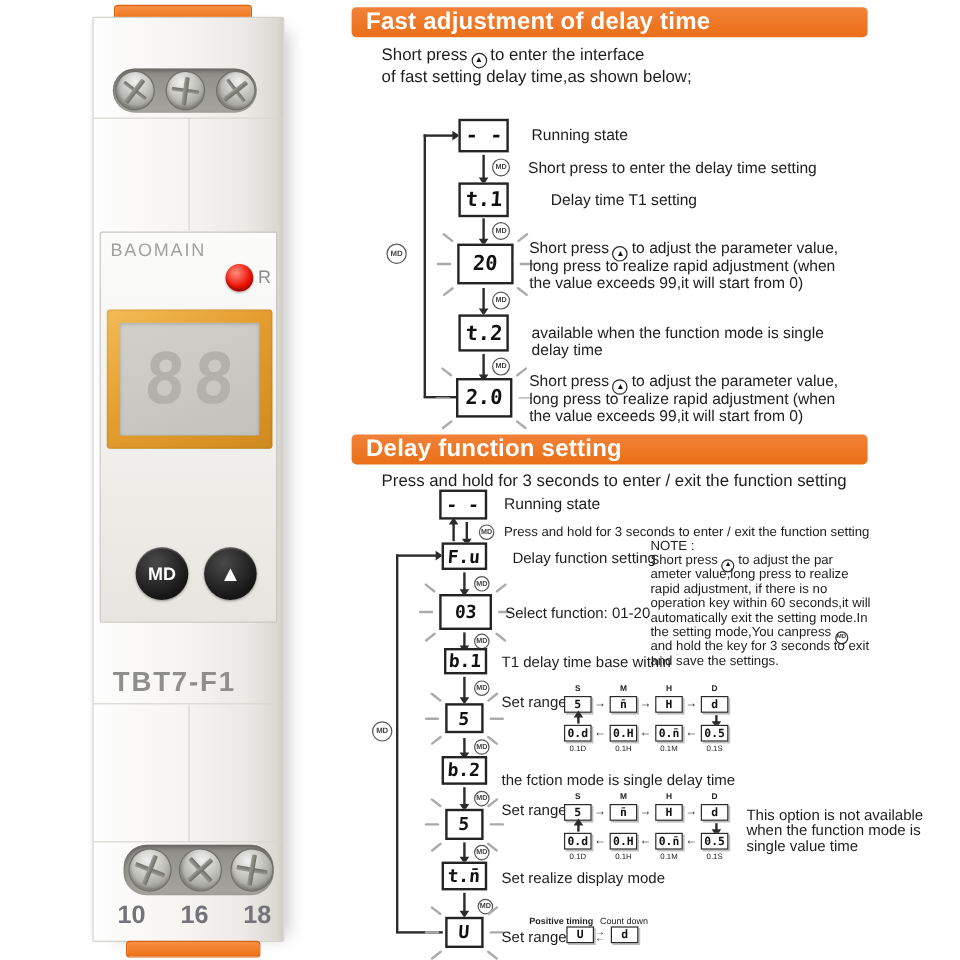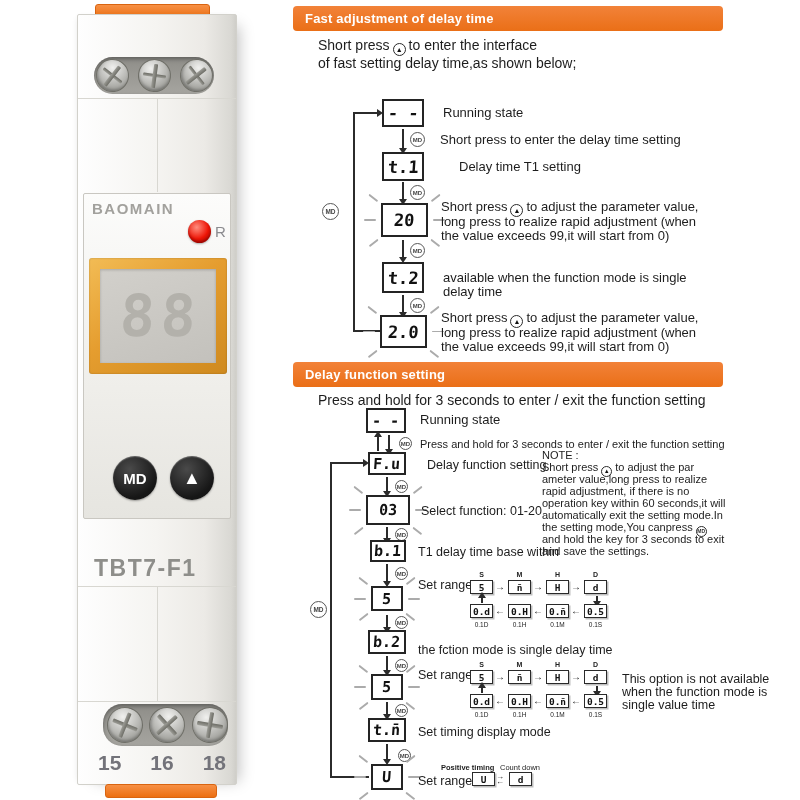--- a/index.html
+++ b/index.html
@@ -8,21 +8,21 @@
 
   
   .txt{position:absolute;white-space:nowrap;color:#1d1d1d}
   .t14{font-size:14px;line-height:17px}
   .t13{font-size:13px;line-height:14.5px}
   .t125{font-size:12.5px;line-height:13.5px}
   .t11{font-size:11px;line-height:12px}
 
   .banner{position:absolute;left:293px;width:430px;height:25px;box-sizing:border-box;
           background:linear-gradient(180deg,#f28239,#ea6f17);border-radius:4px;
-          color:#fff;font-weight:bold;font-size:13px;line-height:25px;padding-left:12px;letter-spacing:.2px}
+          color:#fff;font-weight:bold;font-size:20px;line-height:25px;padding-left:12px;letter-spacing:.2px}
 
   .fbox{position:absolute;background:#fff;border:2px solid #242424;display:flex;align-items:center;
         justify-content:center;font-family:"DejaVu Sans Mono",monospace;font-weight:bold;color:#111;box-sizing:border-box}
   .f1{font-size:17px}
   .f2{font-size:15px}
   .seg{transform:skewX(-4deg);display:inline-block;letter-spacing:0}
 
   .mdc{position:absolute;width:15px;height:15px;border:1.2px solid #575757;border-radius:50%;background:#fff;
        display:flex;align-items:center;justify-content:center;font-size:6px;font-weight:bold;color:#444;box-sizing:border-box}
   .mdc.big{width:17px;height:17px;font-size:6.5px}
@@ -70,21 +70,21 @@
           box-shadow:inset 0 2px 4px rgba(0,0,0,.35)}
   .screw{position:absolute;border-radius:50%;border:1px solid #6f6f68;box-sizing:border-box;
          background:radial-gradient(circle at 35% 30%,#f0f0ee,#b5b5b1 55%,#83837d);
          box-shadow:inset 0 -2px 3px rgba(0,0,0,.25)}
   .screw i{position:absolute;left:12%;top:44%;width:76%;height:12%;
            background:linear-gradient(180deg,#6d6d66,#9d9d97);border-radius:1px}
   .screw i.c2{transform:rotate(90deg)}
   .seam{position:absolute;background:#d8d7d1}
   #faceplate{position:absolute;left:5px;top:178px;width:148px;height:326px;border:1px solid #c9c7c1;border-radius:2px;
              background:linear-gradient(180deg,#fcfcfb,#efeeea 60%,#e6e5e0);box-sizing:border-box}
-  #brand{position:absolute;left:8px;top:6px;font-size:15px;font-weight:bold;color:#a2a19d;letter-spacing:1.5px}
+  #brand{position:absolute;left:8px;top:6px;font-size:15px;font-weight:normal;color:#a2a19d;letter-spacing:1.5px}
   #led{position:absolute;left:104px;top:26px;width:23px;height:23px;border-radius:50%;
        background:radial-gradient(circle at 38% 32%,#ff8d7e,#ee1506 55%,#9c0a02);
        box-shadow:0 1px 2px rgba(0,0,0,.3),inset 0 -2px 3px rgba(120,0,0,.6)}
   #led-label{position:absolute;left:131px;top:29px;font-size:15px;color:#8a8a8e}
   #bezel{position:absolute;left:5px;top:64px;width:138px;height:116px;border-radius:3px;
          background:linear-gradient(145deg,#f2bc55 0%,#e59d2f 45%,#cf8a1f 100%);box-shadow:inset 0 0 2px rgba(0,0,0,.25)}
   #lcd{position:absolute;inset:11px;background:linear-gradient(160deg,#d2d0cb,#c3c1bc);
        display:flex;align-items:center;justify-content:center;box-shadow:inset 0 1px 3px rgba(0,0,0,.2)}
   #lcd span{font-family:"DejaVu Sans Mono",monospace;font-weight:bold;font-size:58px;color:#b3b1ab;
             letter-spacing:6px;transform:skewX(-3deg);margin-right:-6px}
@@ -150,21 +150,21 @@
       <div class="screw" style="left:46px;top:3px;width:36px;height:36px;transform:rotate(48deg)">
           <i></i>
           <i class="c2"></i>
         </div>
       <div class="screw" style="left:89px;top:3px;width:36px;height:36px;transform:rotate(10deg)">
           <i></i>
           <i class="c2"></i>
         </div>
     </div>
     <div class="tlabels" style="left:20px;top:736px;width:128px;font-size:21px">
-      <span>15</span>
+      <span>10</span>
       <span>16</span>
       <span>18</span>
     </div>
   </div>
   <div class="dintab" style="left:105px;top:784px;width:110px;height:12px"></div>
 
   <div class="banner" style="top:6px"><span>Fast adjustment of delay time</span></div>
   <div class="txt t14" style="left:318px;top:37px">
     <span>Short press</span><span class="cicon">
         <span class="tri">▲</span>
@@ -431,21 +431,21 @@
   <div class="txt t125" style="left:622px;top:699px">single value time</div>
 
   <div class="vline ad" style="left:386px;top:702px;height:13px"></div>
   <div class="mdc" style="left:395px;top:704px;width:13px;height:13px">
       <span>MD</span>
     </div>
 
   <div class="fbox f2" style="left:368px;top:718px;width:38px;height:24px">
       <span class="seg">t.n̄</span>
     </div>
-  <div class="txt t125" style="left:418px;top:726px">Set timing display mode</div>
+  <div class="txt t125" style="left:418px;top:726px">Set realize display mode</div>
 
   <div class="vline ad" style="left:386px;top:744px;height:16px"></div>
   <div class="mdc" style="left:398px;top:749px;width:13px;height:13px">
       <span>MD</span>
     </div>
 
   <div class="fbox f2" style="left:371px;top:764px;width:32px;height:26px">
       <span class="seg">U</span>
     </div>
   <div class="rays" style="left:371px;top:764px;width:32px;height:26px">

